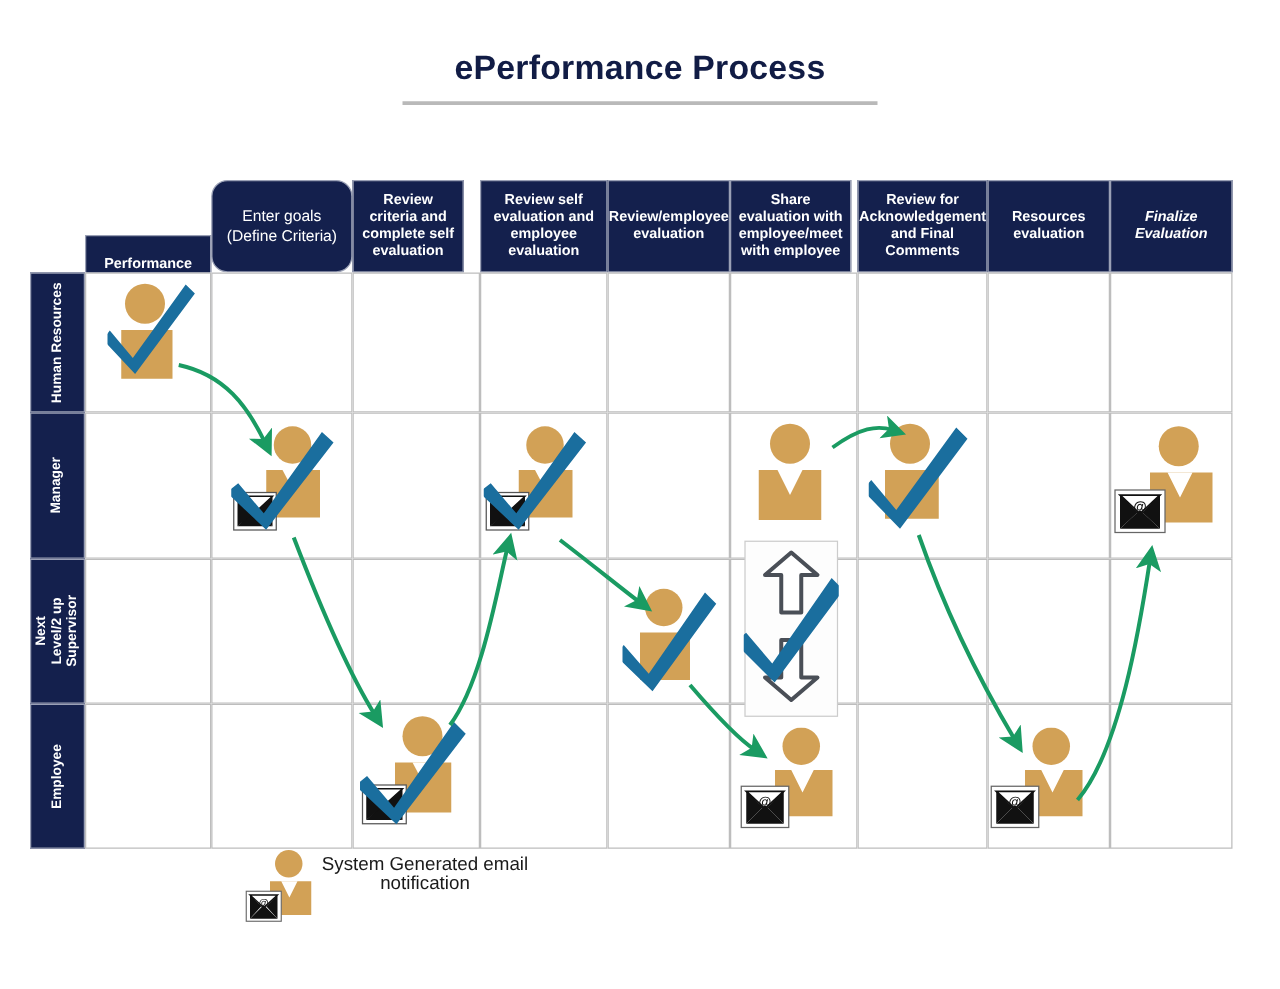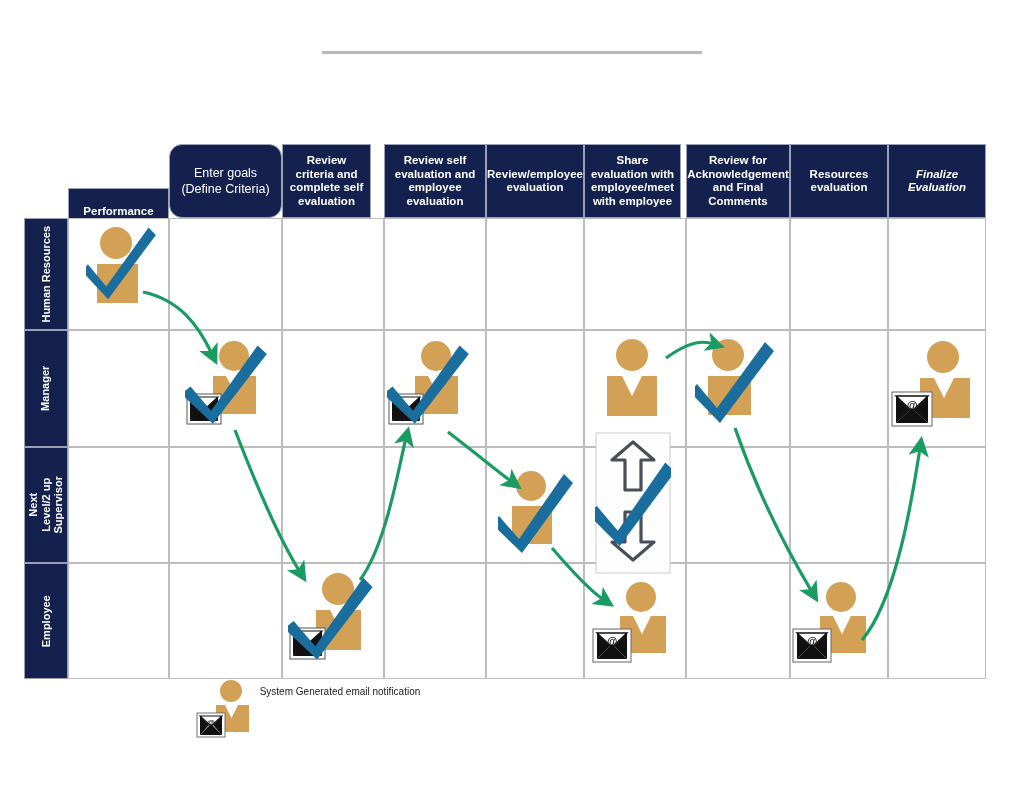--- a/index.html
+++ b/index.html
@@ -71,27 +71,28 @@
 
   
   #arrow-layer{position:absolute;left:0;top:0;width:1024px;height:791px;pointer-events:none;}
 
   
   #legend{
     position:absolute;left:196px;top:680px;width:230px;height:60px;
   }
   #legend-text{
     position:absolute;left:58px;top:4px;width:172px;
-    font-size:10px;color:#1a1a1a;line-height:15px;text-align:center;
+    font-size:15px;color:#1a1a1a;line-height:15px;text-align:center;
   }
 </style>
 </head>
 <body>
 
 <div id="title-block">
+  <div id="page-title">ePerformance Process</div>
   <div id="title-rule"></div>
 </div>
 
 <div id="matrix">
 
   <div class="hdr-row">
     <div class="hdr-cell" style="left:0px;width:101px;margin-top:44px;">Performance Documents Created</div>
     <div class="hdr-cell light" style="left:101px;width:113px;">Enter goals (Define Criteria)</div>
     <div class="hdr-cell" style="left:214px;width:89px;">Review criteria and complete self evaluation</div>
     <div class="hdr-cell" style="left:316px;width:102px;">Review self evaluation and employee evaluation</div>

